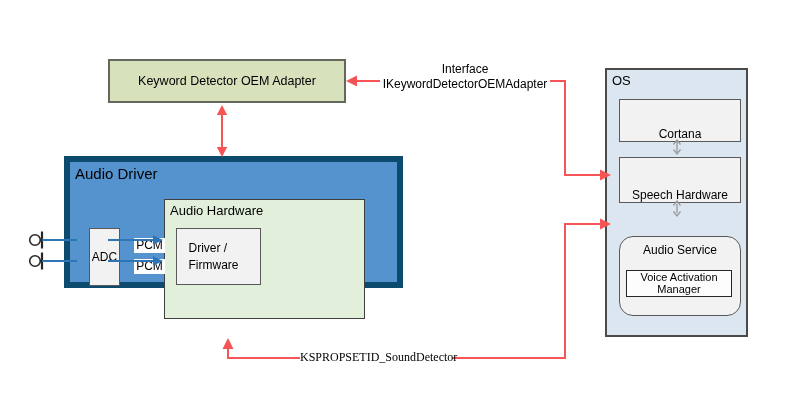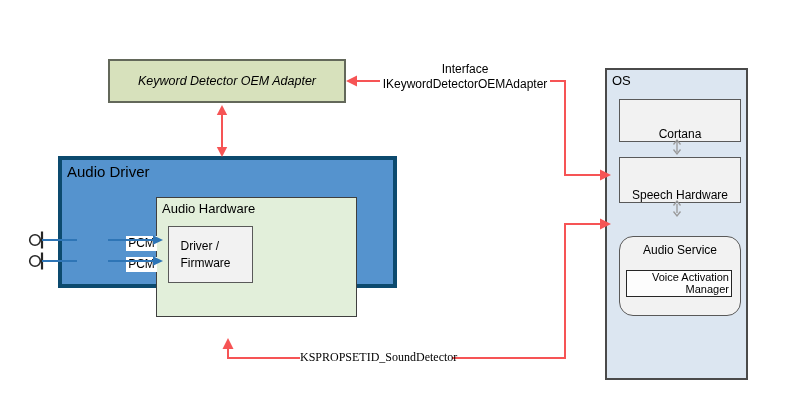--- a/index.html
+++ b/index.html
@@ -6,25 +6,25 @@
   .stage {
     position:relative; width:785px; height:418px; background:#ffffff;
     font-family:"Liberation Sans", sans-serif; color:#000; overflow:hidden;
   }
   .box { position:absolute; box-sizing:border-box; }
 
   .adapter {
     left:108px; top:59px; width:238px; height:44px;
     background:var(--adapter-fill); border:2px solid #63685a;
     display:flex; align-items:center; justify-content:center;
-    font-size:12.5px; z-index:1;font-style:italic;
+    font-size:12.5px; z-index:1;
   }
   .audio-driver {
-    left:58px; top:156px; width:339px; height:132px;
-    background:var(--audio-driver-fill); border:4px solid #0c4a6e; z-index:1;
+    left:64px; top:156px; width:339px; height:132px;
+    background:var(--audio-driver-fill); border:6px solid #0c4a6e; z-index:1;
   }
   .audio-driver-title { position:absolute; left:5px; top:3px; font-size:15px; }
   .hardware {
     left:94px; top:37px; width:201px; height:120px;
     background:var(--hardware-fill); border:1.5px solid #3f3f3f;
   }
   .hardware-title { position:absolute; left:5px; top:3px; font-size:13px;text-align:right; }
   .adc {
     left:19px; top:66px; width:31px; height:58px;
     background:var(--inner-box-fill); border:1.5px solid #595959;
@@ -38,39 +38,39 @@
   }
   .drv-fw span { display:block; width:60px; }
   .pcm {
     position:absolute; width:31px; height:15px; background:#ffffff;
     font-size:12px; line-height:15px; text-align:center; z-index:6;
   }
   .pcm1 { left:64px; top:76px; }
   .pcm2 { left:64px; top:97px; }
 
   .os {
-    left:605px; top:68px; width:143px; height:312px;
+    left:605px; top:68px; width:143px; height:269px;
     background:var(--os-fill); border:2px solid #4a4a4a; z-index:1;
   }
   .os-title { position:absolute; left:5px; top:3px; font-size:13px; }
   .os-sub {
     position:absolute; left:12px; width:120px;
     background:var(--inner-box-fill); border:1.5px solid #595959;
     display:flex; align-items:flex-end; justify-content:center; font-size:12px;
   }
   .cortana { top:29px; height:41px; }
   .speech  { top:87px; height:44px; }
   .service { top:166px; height:72px; align-items:flex-start; padding-top:6px;border-radius:14px; }
   .vam {
     position:absolute; left:6px; top:33px; width:104px; height:25px;
     background:var(--vam-fill); border:1.5px solid #262626;
     display:flex; align-items:center; justify-content:center;
     font-size:11px; line-height:11.5px; text-align:center;
   }
-  .vam span { display:block; width:100px;text-align:right; }
+  .vam span { display:block; width:100px; }
 
   .overlay { position:absolute; left:0; top:0; z-index:5; pointer-events:none; }
   .red-line  { stroke:var(--red-connector); stroke-width:2; fill:none; }
   .red-head  { fill:var(--red-connector); stroke:none; }
   .blue-line { stroke:var(--blue-connector); stroke-width:2; fill:none; }
   .blue-head { fill:var(--blue-connector); stroke:none; }
   .gray-line { stroke:var(--gray-connector); stroke-width:1.3; fill:none; }
   .mic-shape { stroke:#262626; fill:#ffffff; }
   .mic-bar   { stroke:#262626; stroke-width:2.2; }
 
@@ -86,20 +86,23 @@
 
 <div class="stage">
 
   <div class="box adapter">
     <span>Keyword Detector OEM Adapter</span>
   </div>
 
   <div class="box audio-driver">
     <div class="audio-driver-title">Audio Driver</div>
 
+    <div class="box adc">
+      <span>ADC</span>
+    </div>
 
     <div class="box hardware">
       <div class="hardware-title">Audio Hardware</div>
       <div class="box drv-fw">
         <span>Driver / Firmware</span>
       </div>
     </div>
 
     <div class="pcm pcm1">PCM</div>
     <div class="pcm pcm2">PCM</div>

